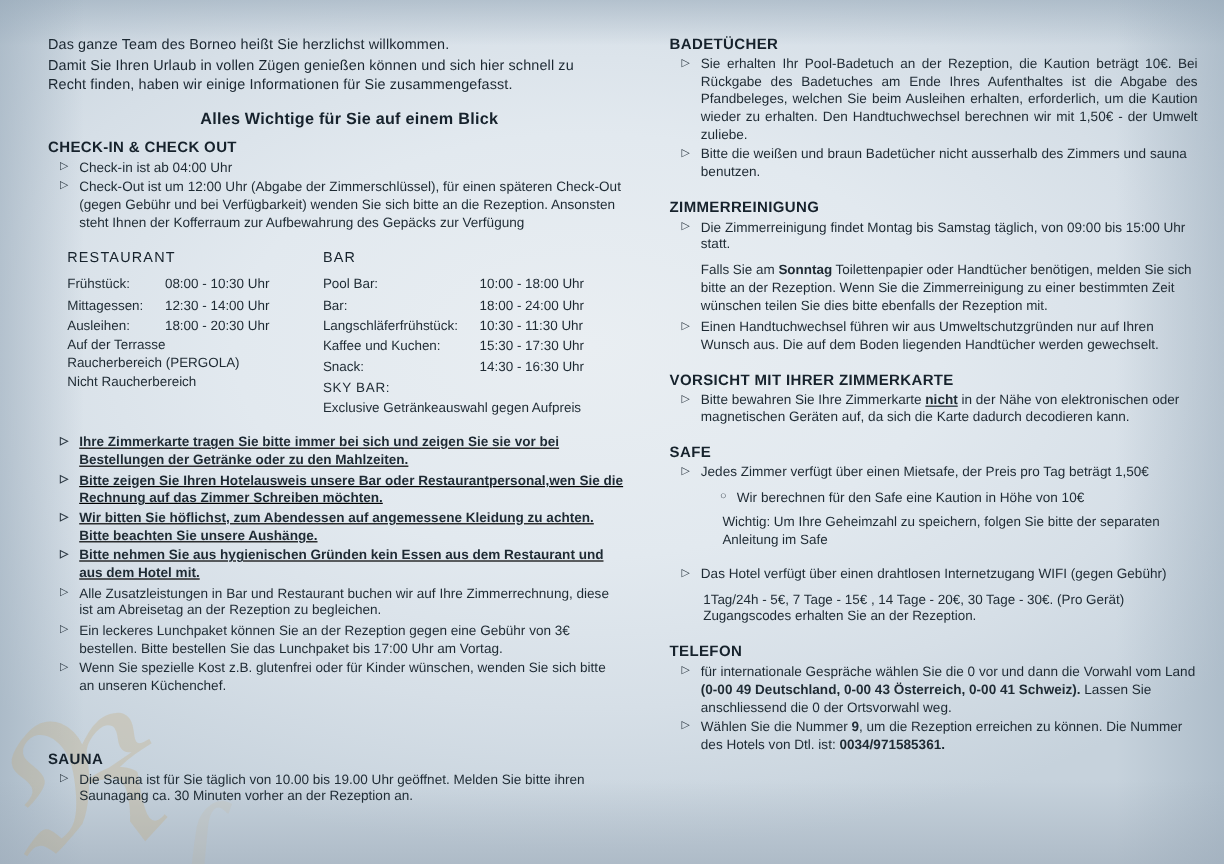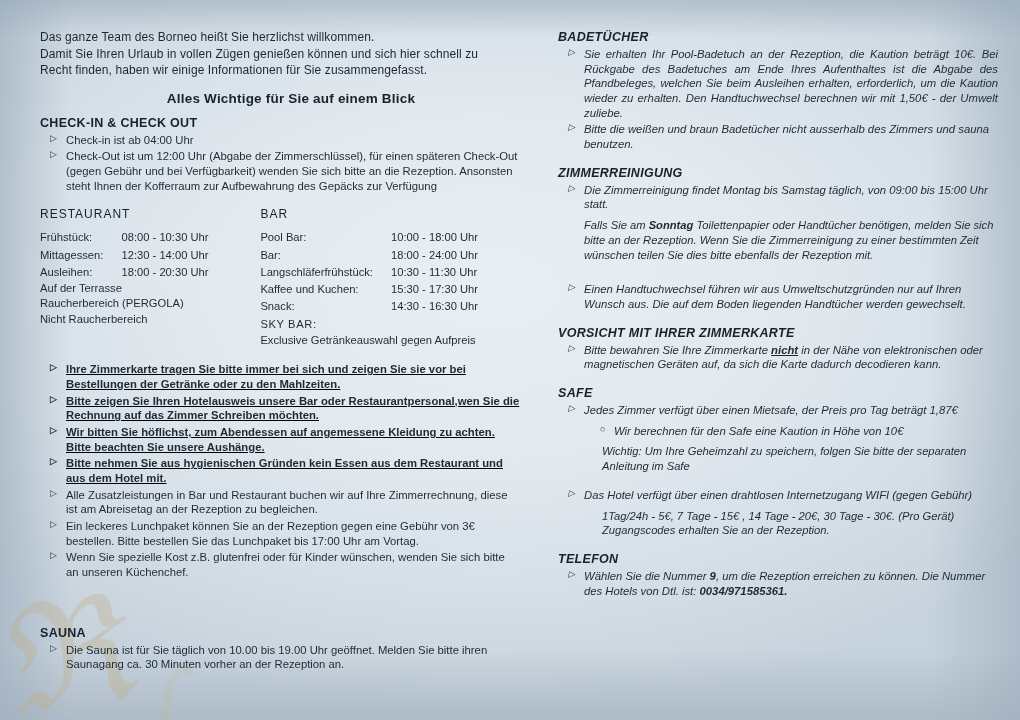--- a/index.html
+++ b/index.html
@@ -79,21 +79,20 @@
   }
   .col-left {
     width: 490px;
     padding-right: 10px;
     box-sizing: border-box;
   }
   .col-right {
     width: 470px;
     padding-left: 28px;
     box-sizing: border-box;
-    font-style: italic;
   }
   .intro {
     font-size: 12px;
     color: #1b2731;
     line-height: 1.3;
     letter-spacing: 0.1px;
   }
   .intro div { margin-bottom: 1px; }
 
   h1.doc-title {
@@ -153,20 +152,21 @@
     color: #2a3640;
   }
 
   .bold { font-weight: bold; }
   .u { text-decoration: underline; }
 
   
   .rb {
     display: flex;
     margin-top: 14px;
+    margin-left: 16px;
   }
   .rb-left { width: 225px; }
   .rb-right { width: 265px; }
   .rb h3 {
     font-size: 12px;
     font-weight: normal;
     margin: 0 0 8px 0;
     color: #16222c;
     letter-spacing: 1px;
   }
@@ -309,52 +309,53 @@
           <li>Bitte die weißen und braun Badetücher nicht ausserhalb des Zimmers und sauna benutzen.</li>
         </ul>
       </div>
 
       <div class="right-block">
         <h2 class="sec">ZIMMERREINIGUNG</h2>
         <ul class="arrow">
           <li>Die Zimmerreinigung findet Montag bis Samstag täglich, von 09:00 bis 15:00 Uhr statt.</li>
         </ul>
         <div class="plain-note"><span>Falls Sie am </span><span class="bold">Sonntag</span><span> Toilettenpapier oder Handtücher benötigen, melden Sie sich bitte an der Rezeption. Wenn Sie die Zimmerreinigung zu einer bestimmten Zeit wünschen teilen Sie dies bitte ebenfalls der Rezeption mit.</span></div>
-        <ul class="arrow" style="margin-top:20px;">
+        <ul class="arrow" style="margin-top:4px;">
           <li>Einen Handtuchwechsel führen wir aus Umweltschutzgründen nur auf Ihren Wunsch aus. Die auf dem Boden liegenden Handtücher werden gewechselt.</li>
         </ul>
       </div>
 
       <div class="right-block">
         <h2 class="sec">VORSICHT MIT IHRER ZIMMERKARTE</h2>
         <ul class="arrow">
           <li><span>Bitte bewahren Sie Ihre Zimmerkarte </span><span class="u bold">nicht</span><span> in der Nähe von elektronischen oder magnetischen Geräten auf, da sich die Karte dadurch decodieren kann.</span></li>
         </ul>
       </div>
 
       <div class="right-block">
         <h2 class="sec">SAFE</h2>
         <ul class="arrow">
-          <li>Jedes Zimmer verfügt über einen Mietsafe, der Preis pro Tag beträgt 1,87€</li>
+          <li>Jedes Zimmer verfügt über einen Mietsafe, der Preis pro Tag beträgt 1,50€</li>
         </ul>
         <ul class="circle" style="padding-left:56px;">
           <li>Wir berechnen für den Safe eine Kaution in Höhe von 10€</li>
         </ul>
         <div class="plain-note" style="margin-left:44px;">Wichtig: Um Ihre Geheimzahl zu speichern, folgen Sie bitte der separaten Anleitung im Safe</div>
       </div>
 
       <div class="right-block">
         <ul class="arrow">
           <li>Das Hotel verfügt über einen drahtlosen Internetzugang WIFI (gegen Gebühr)</li>
         </ul>
-        <div class="plain-note" style="margin-left:44px;">1Tag/24h - 5€, 7 Tage - 15€ , 14 Tage - 20€, 30 Tage - 30€. (Pro Gerät) Zugangscodes erhalten Sie an der Rezeption.</div>
+        <div class="plain-note" style="margin-left:28px;">1Tag/24h - 5€, 7 Tage - 15€ , 14 Tage - 20€, 30 Tage - 30€. (Pro Gerät) Zugangscodes erhalten Sie an der Rezeption.</div>
       </div>
 
       <div class="right-block">
         <h2 class="sec">TELEFON</h2>
         <ul class="arrow">
+          <li><span>für internationale Gespräche wählen Sie die 0 vor und dann die Vorwahl vom Land </span><span class="bold">(0-00 49 Deutschland, 0-00 43 Österreich, 0-00 41 Schweiz).</span><span> Lassen Sie anschliessend die 0 der Ortsvorwahl weg.</span></li>
           <li><span>Wählen Sie die Nummer </span><span class="bold">9</span><span>, um die Rezeption erreichen zu können. Die Nummer des Hotels von Dtl. ist: </span><span class="bold">0034/971585361.</span></li>
         </ul>
       </div>
 
     </div>
   </div>
 </div>
 
 </body></html>

